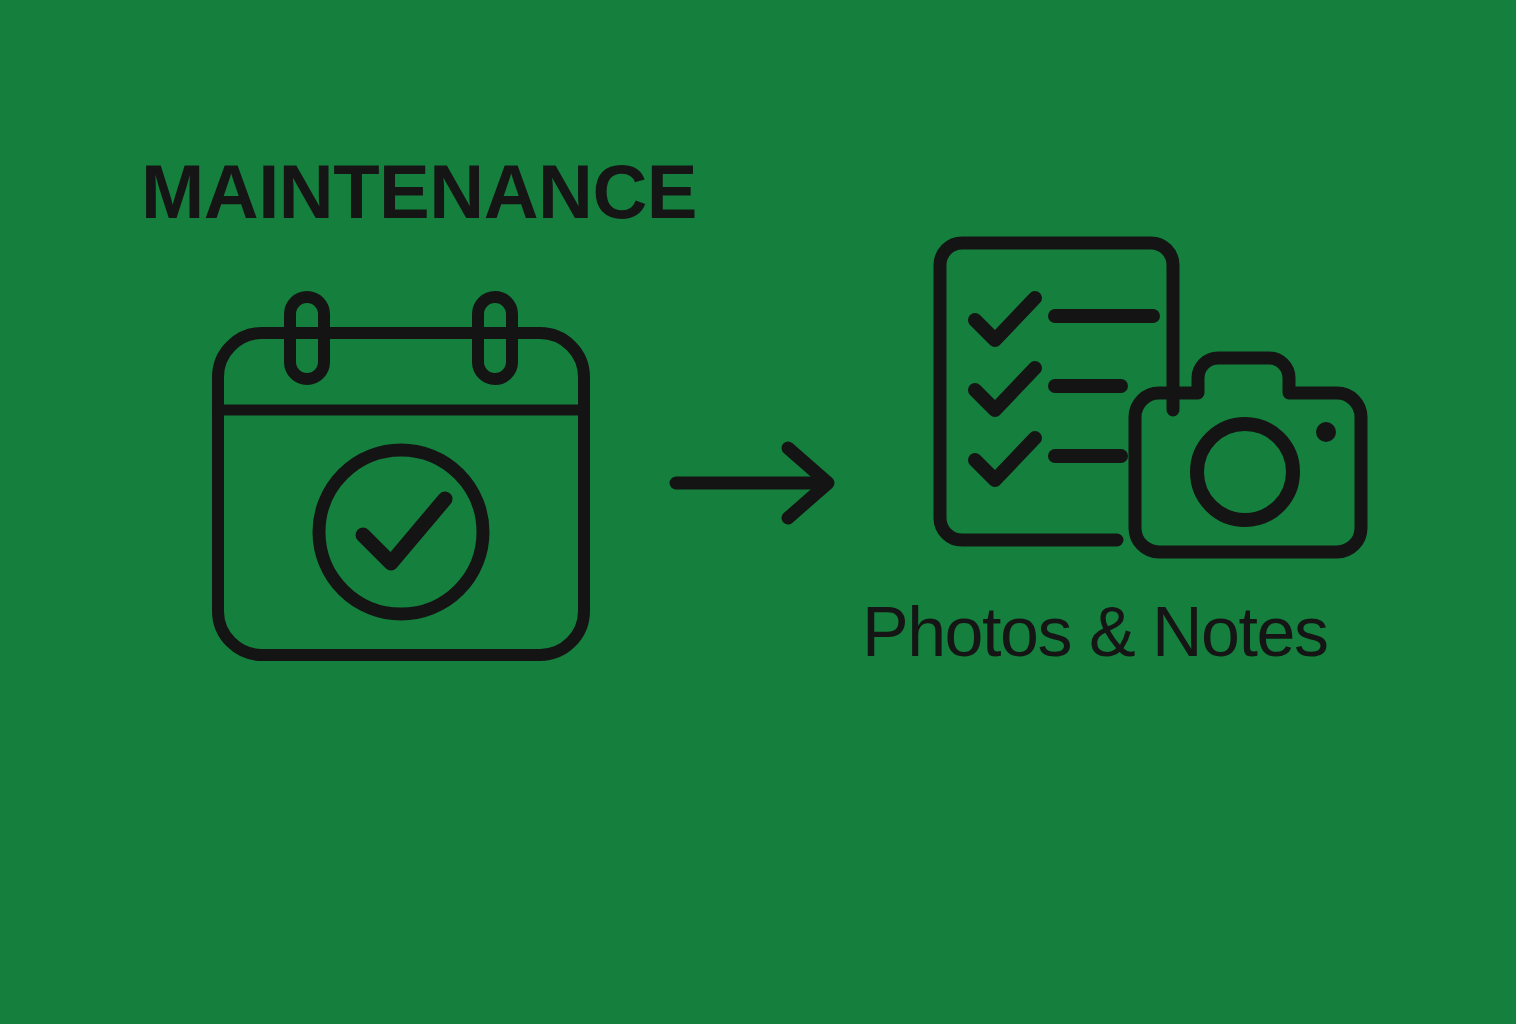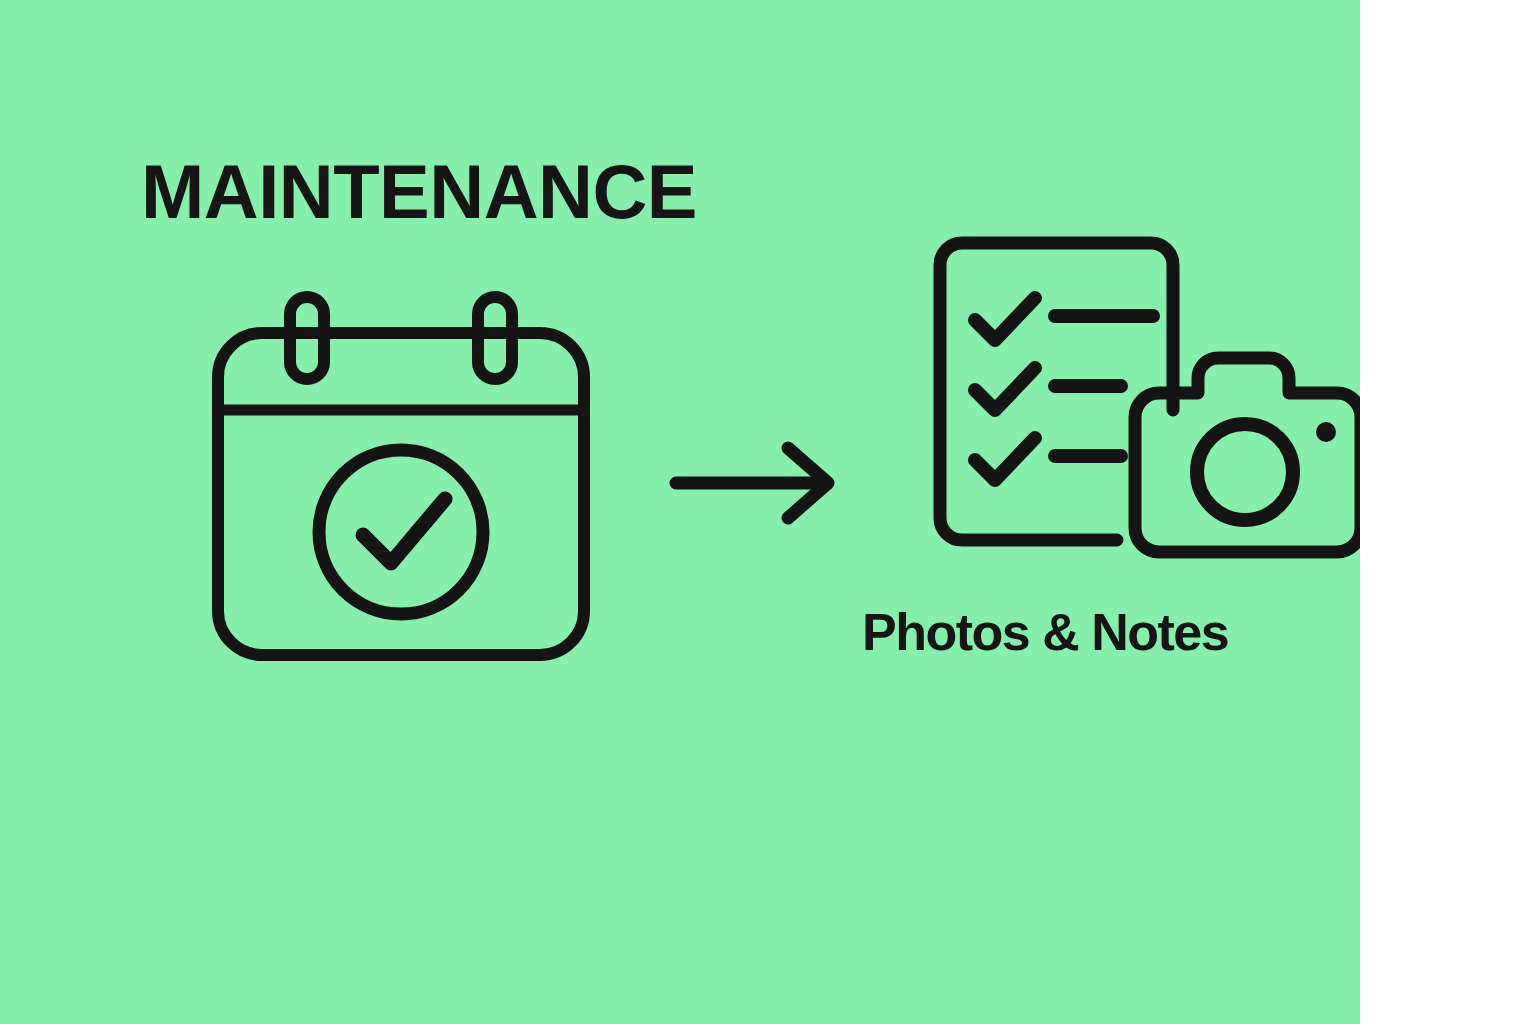--- a/index.html
+++ b/index.html
@@ -2,23 +2,23 @@
 <html><head>
 <meta charset="utf-8">
 <style>
   html, body {
     margin: 0;
     padding: 0;
     background: #ffffff;
   }
   #stage {
     position: relative;
-    width: 1360px;
+    width: 1516px;
     height: 1024px;
-    background: #86efac;
+    background: #15803d;
     overflow: hidden;
     font-family: "Liberation Sans", sans-serif;
   }
   .abs { position: absolute; }
 
   
   #maintenance-title {
     left: 141px;
     top: 150px;
     font-family: "Liberation Sans", sans-serif;
@@ -26,22 +26,22 @@
     font-size: 76px;
     line-height: 84px;
     letter-spacing: -0.5px;
     color: #151515;
     white-space: nowrap;
   }
   #photos-notes-label {
     left: 862px;
     top: 592px;
     font-family: "Liberation Sans", sans-serif;
-    font-weight: 700;
-    font-size: 52px;
+    font-weight: 400;
+    font-size: 70px;
     line-height: 80px;
     letter-spacing: -1.5px;
     color: #151515;
     white-space: nowrap;
   }
 
   
   svg { display: block; overflow: visible; }
   .ink { stroke: #141414; fill: none; stroke-linecap: round; stroke-linejoin: round; }
   .ink-sq { stroke: #141414; fill: none; stroke-linecap: butt; stroke-linejoin: miter; }

